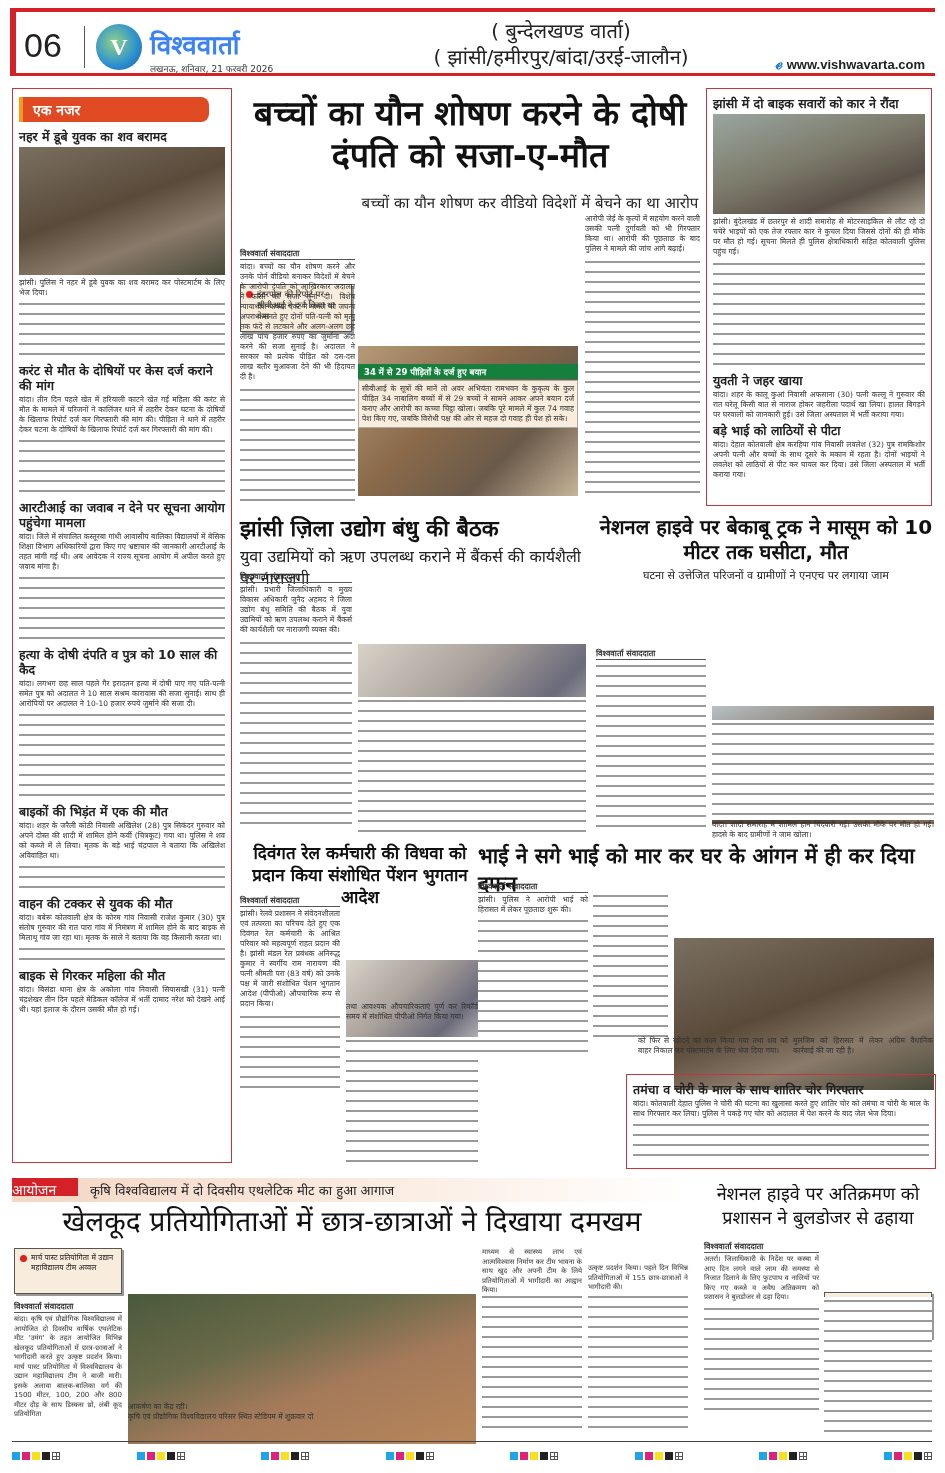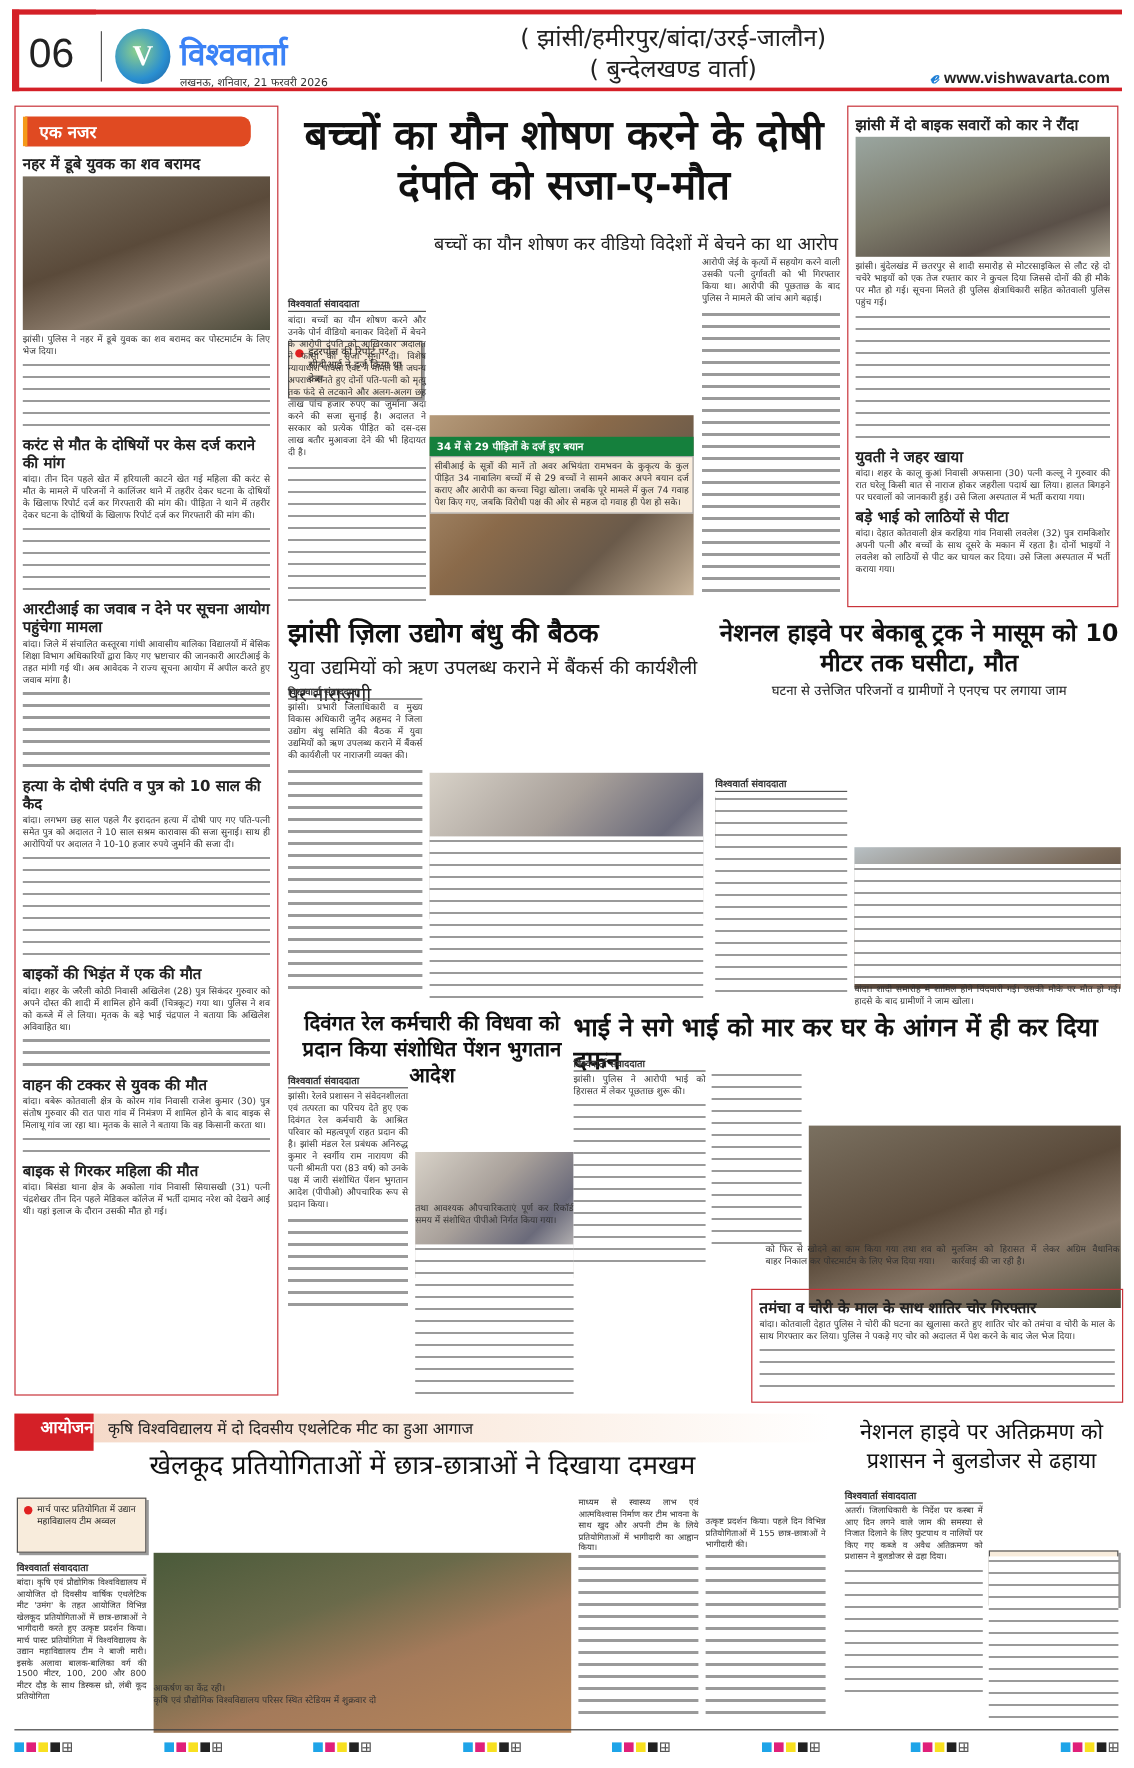--- a/index.html
+++ b/index.html
@@ -42,22 +42,22 @@
 <div class="abs masthead">
   <div class="topbar"></div>
   <div class="pageno">06</div>
   <div class="vsep"></div>
   <div class="logo">
       <span>V</span>
     </div>
   <div class="brand">विश्ववार्ता</div>
   <div class="dateline">लखनऊ, शनिवार, 21 फरवरी 2026</div>
   <div class="edition">
+    <div>( बुन्देलखण्ड वार्ता)</div>
     <div>( झांसी/हमीरपुर/बांदा/उरई-जालौन)</div>
-    <div>( बुन्देलखण्ड वार्ता)</div>
   </div>
   <div class="web"><span class="ie">ℯ</span><span>www.vishwavarta.com</span></div>
 </div>
 
 <div class="abs box" style="left:12px;top:88px;width:220px;height:1075px;padding:8px 6px;overflow:hidden">
   <div class="red-label" style="width:190px;margin-bottom:7px">एक नजर</div>
   <div class="h2">नहर में डूबे युवक का शव बरामद</div>
   <div class="photo field" style="height:128px;margin:3px 0"></div>
   <div class="txt">झांसी। पुलिस ने नहर में डूबे युवक का शव बरामद कर पोस्टमार्टम के लिए भेज दिया।</div>
   <div class="lines" style="height:60px;margin:2px 0"></div>
@@ -160,24 +160,24 @@
   <div class="abs txt" style="left:315px;top:194px;width:140px">मुलजिम को हिरासत में लेकर अग्रिम वैधानिक कार्रवाई की जा रही है।</div>
 </div>
 
 <div class="abs box" style="left:626px;top:1074px;width:310px;height:95px;padding:4px 6px;overflow:hidden">
   <div class="h2">तमंचा व चोरी के माल के साथ शातिर चोर गिरफ्तार</div>
   <div class="txt">बांदा। कोतवाली देहात पुलिस ने चोरी की घटना का खुलासा करते हुए शातिर चोर को तमंचा व चोरी के माल के साथ गिरफ्तार कर लिया। पुलिस ने पकड़े गए चोर को अदालत में पेश करने के बाद जेल भेज दिया।</div>
   <div class="lines" style="height:40px;margin-top:2px"></div>
 </div>
 
 <div class="abs" style="left:12px;top:1178px;width:680px;height:24px;background:linear-gradient(90deg,#f4d6c4,#fbeee4 60%,#fff)">
-  <span class="abs" style="left:0;top:0;height:31px;width:66px;background:#d42027;color:#fff;font-size:14px;line-height:24px;text-align:right;font-weight:bold">आयोजन</span>
+  <span class="abs" style="left:0;top:0;height:18px;width:66px;background:#d42027;color:#fff;font-size:14px;line-height:24px;text-align:left;font-weight:normal">आयोजन</span>
   <span class="abs" style="left:78px;top:3px;font-size:13px;color:#222">कृषि विश्वविद्यालय में दो दिवसीय एथलेटिक मीट का हुआ आगाज</span>
 </div>
-<div class="abs headline" style="left:12px;top:1205px;width:680px;font-size:22px;line-height:34px;font-weight:normal">खेलकूद प्रतियोगिताओं में छात्र-छात्राओं ने दिखाया दमखम</div>
+<div class="abs headline" style="left:12px;top:1205px;width:680px;font-size:28px;line-height:34px;font-weight:normal">खेलकूद प्रतियोगिताओं में छात्र-छात्राओं ने दिखाया दमखम</div>
 
 <div class="abs callout" style="left:14px;top:1248px;width:108px;height:46px;font-size:7.5px;line-height:10px"><span class="dot"></span><span>मार्च पास्ट प्रतियोगिता में उद्यान महाविद्यालय टीम अव्वल</span></div>
 <div class="abs" style="left:14px;top:1300px;width:108px">
   <div class="byline">विश्ववार्ता संवाददाता</div>
   <div class="txt" style="font-size:7px;line-height:9.5px">बांदा। कृषि एवं प्रौद्योगिक विश्वविद्यालय में आयोजित दो दिवसीय वार्षिक एथलेटिक मीट 'उमंग' के तहत आयोजित विभिन्न खेलकूद प्रतियोगिताओं में छात्र-छात्राओं ने भागीदारी करते हुए उत्कृष्ट प्रदर्शन किया। मार्च पास्ट प्रतियोगिता में विश्वविद्यालय के उद्यान महाविद्यालय टीम ने बाजी मारी। इसके अलावा बालक-बालिका वर्ग की 1500 मीटर, 100, 200 और 800 मीटर दौड़ के साथ डिस्कस थ्रो, लंबी कूद प्रतियोगिता</div>
 </div>
 <div class="abs photo sport" style="left:128px;top:1248px;width:348px;height:150px"></div>
 <div class="abs txt" style="left:128px;top:1402px;width:348px">
   <div>आकर्षण का केंद्र रही।</div>
   <div>कृषि एवं प्रौद्योगिक विश्वविद्यालय परिसर स्थित स्टेडियम में शुक्रवार दो</div>

